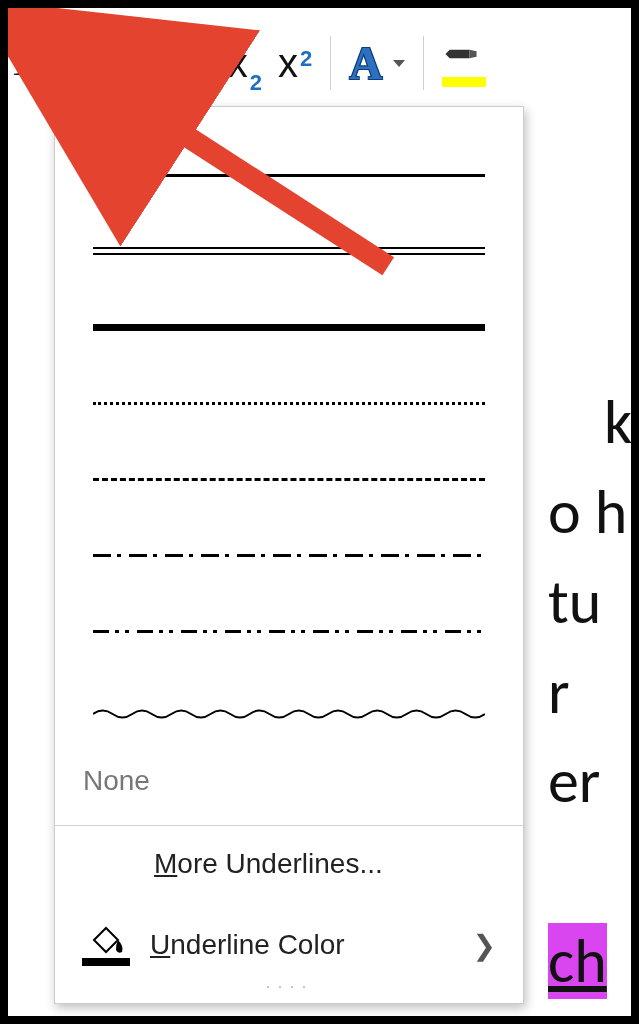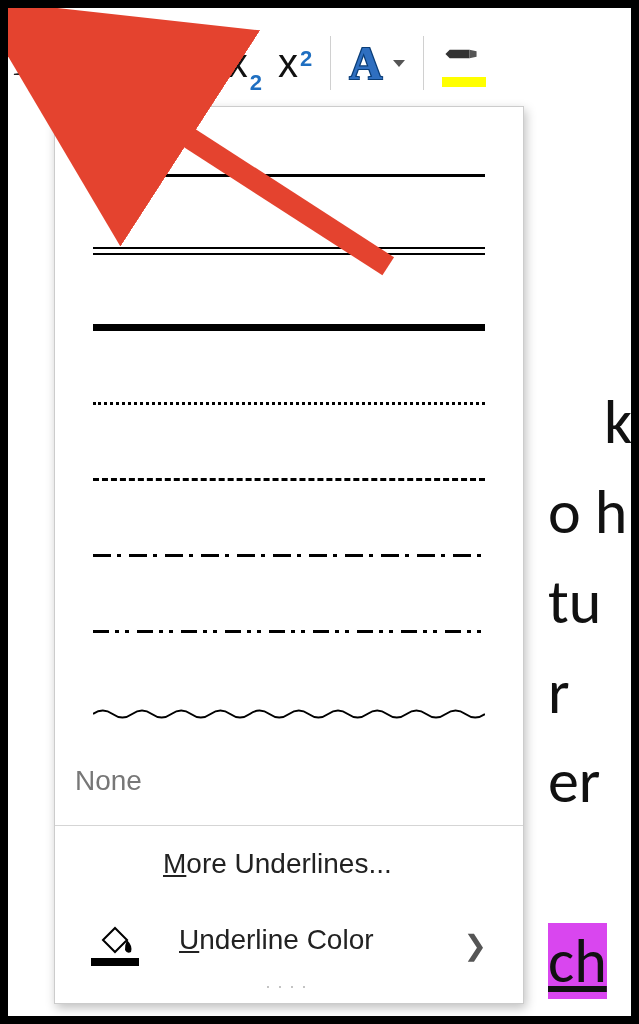--- a/index.html
+++ b/index.html
@@ -183,33 +183,33 @@
     height: 3px;
     background-image: repeating-linear-gradient(
       to right,
       #000 0 16px, transparent 16px 22px,
       #000 22px 26px, transparent 26px 32px,
       #000 32px 36px, transparent 36px 44px
     );
   }
   .l-wave svg { display: block; width: 100%; height: 14px; }
   .none-item {
-    padding: 20px 28px 28px 20px;
+    padding: 20px 28px 28px 28px;
     font-size: 28px;
     color: #777;
   }
   .dd-divider {
     height: 1px;
     background: #d5d5d5;
   }
   .dd-foot {
     display: flex;
     align-items: center;
     gap: 24px;
-    padding: 22px 36px;
+    padding: 22px 27px;
     font-size: 28px;
     color: #222;
   }
   .dd-foot.submenu { justify-content: space-between; padding-bottom: 10px; }
   .dd-foot .label span.mn { text-decoration: underline; }
   .spacer48 { width: 48px; }
   .ucolor-icon {
     position: relative;
     width: 48px; height: 42px;
   }
@@ -349,21 +349,21 @@
     <div class="dd-divider"></div>
 
     <div class="dd-foot">
       <div class="spacer48"></div>
       <div class="label">
         <span class="mn">M</span><span>ore Underlines...</span>
       </div>
     </div>
 
     <div class="dd-foot submenu">
-      <div style="display:flex;gap:40px">
+      <div style="display:flex;align-items:center;gap:20px">
         <div class="ucolor-icon">
           <svg width="48" height="36" viewBox="0 0 48 36">
             <path d="M12 20 L24 8 L36 20 L24 32 Z" fill="none" stroke="#000" stroke-width="2"></path>
             <path d="M36 20 Q42 26 40 32 Q36 34 34 30 Q34 24 36 20 Z" fill="#000"></path>
           </svg>
         </div>
         <div class="label">
           <span class="mn">U</span><span>nderline Color</span>
         </div>
       </div>

